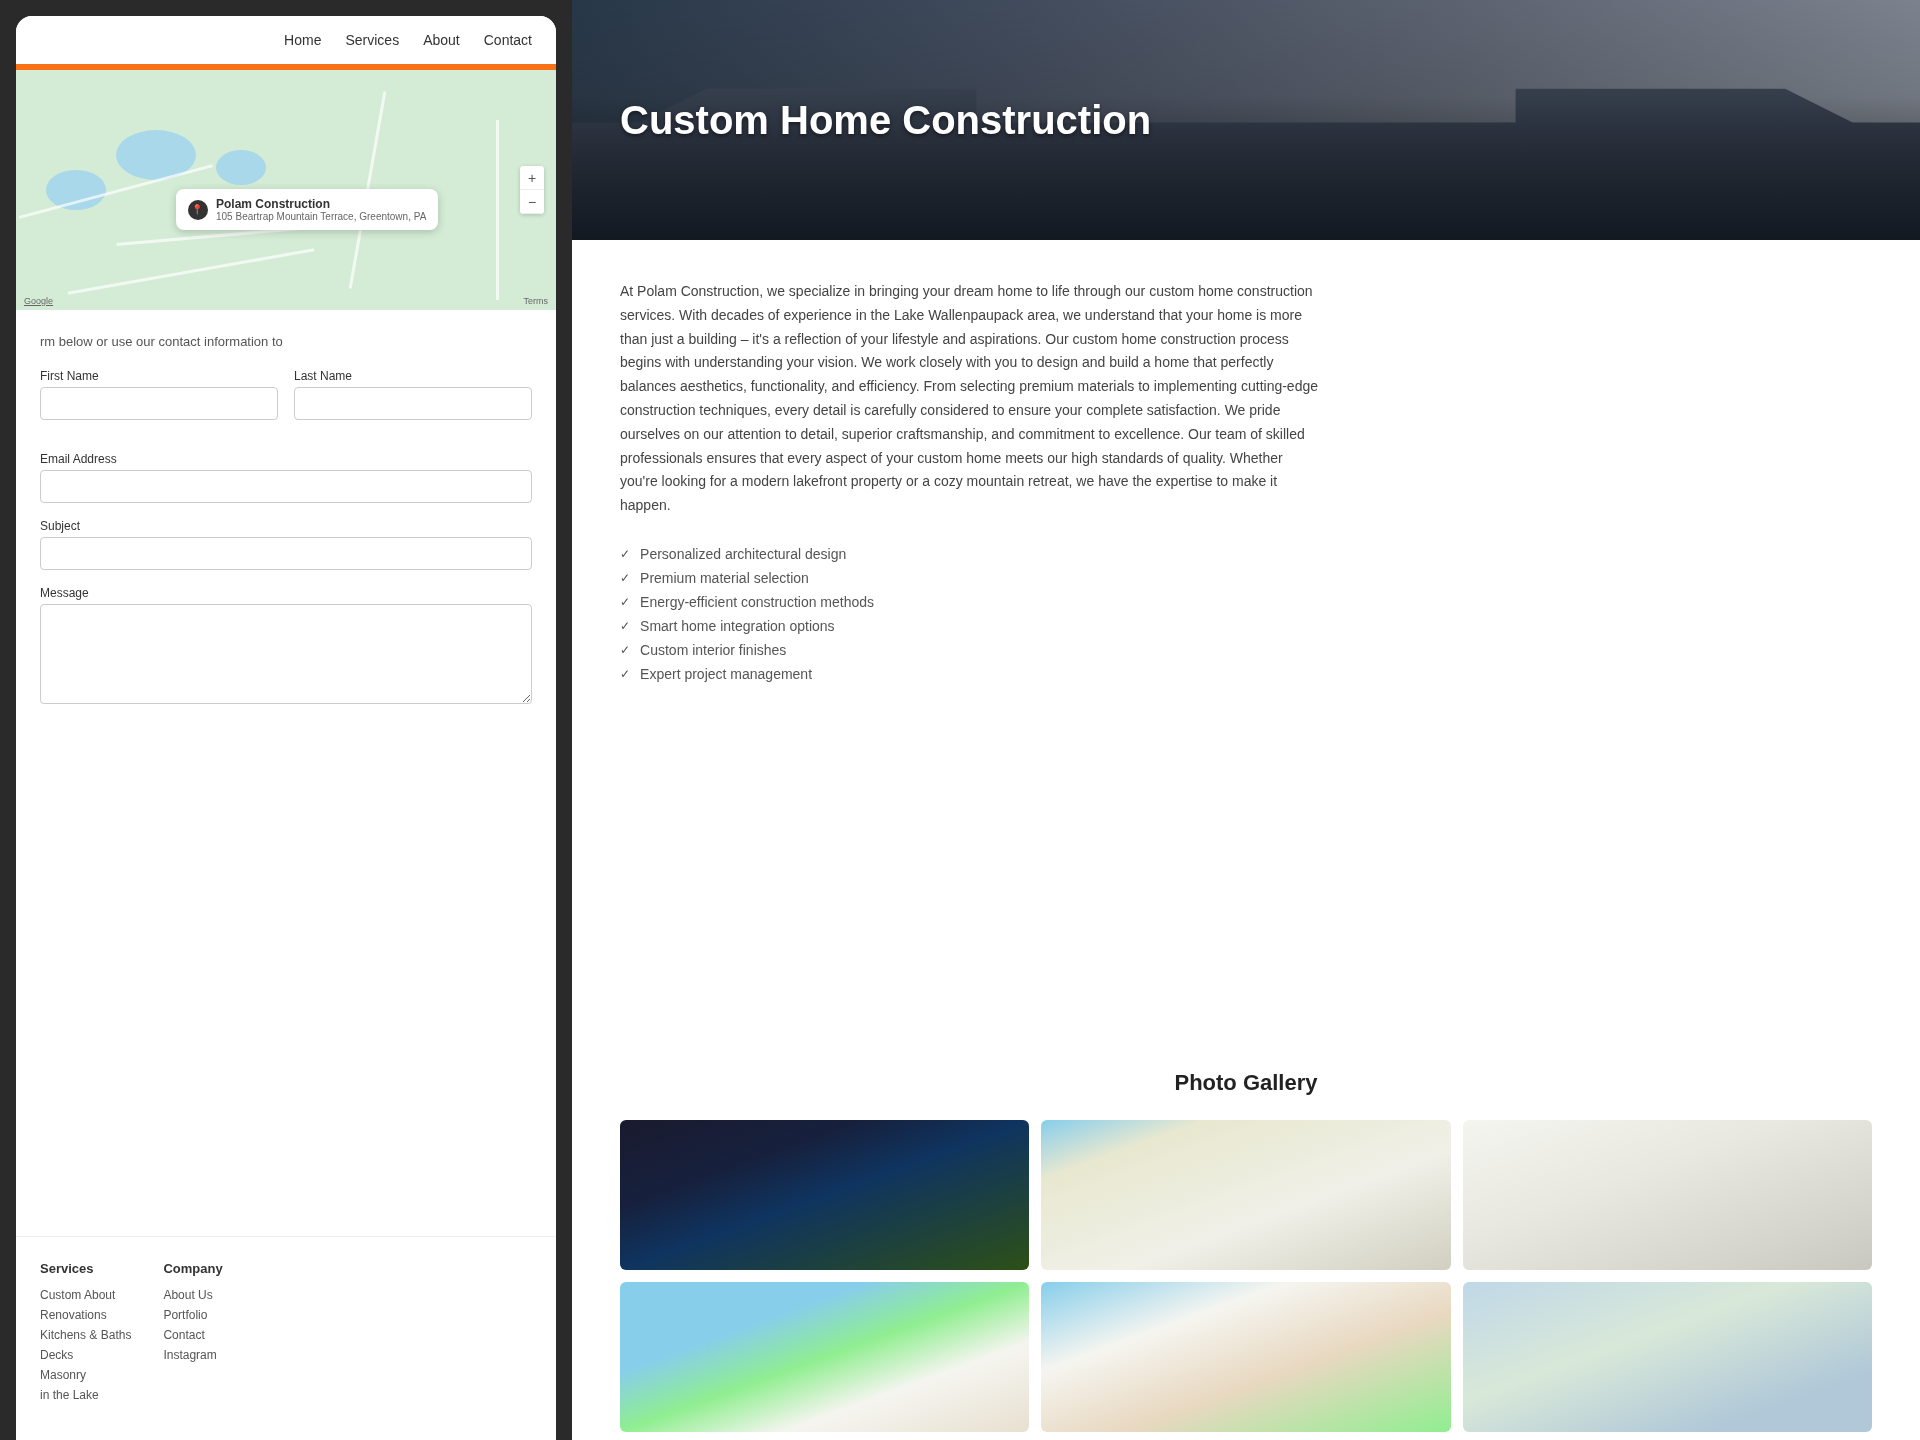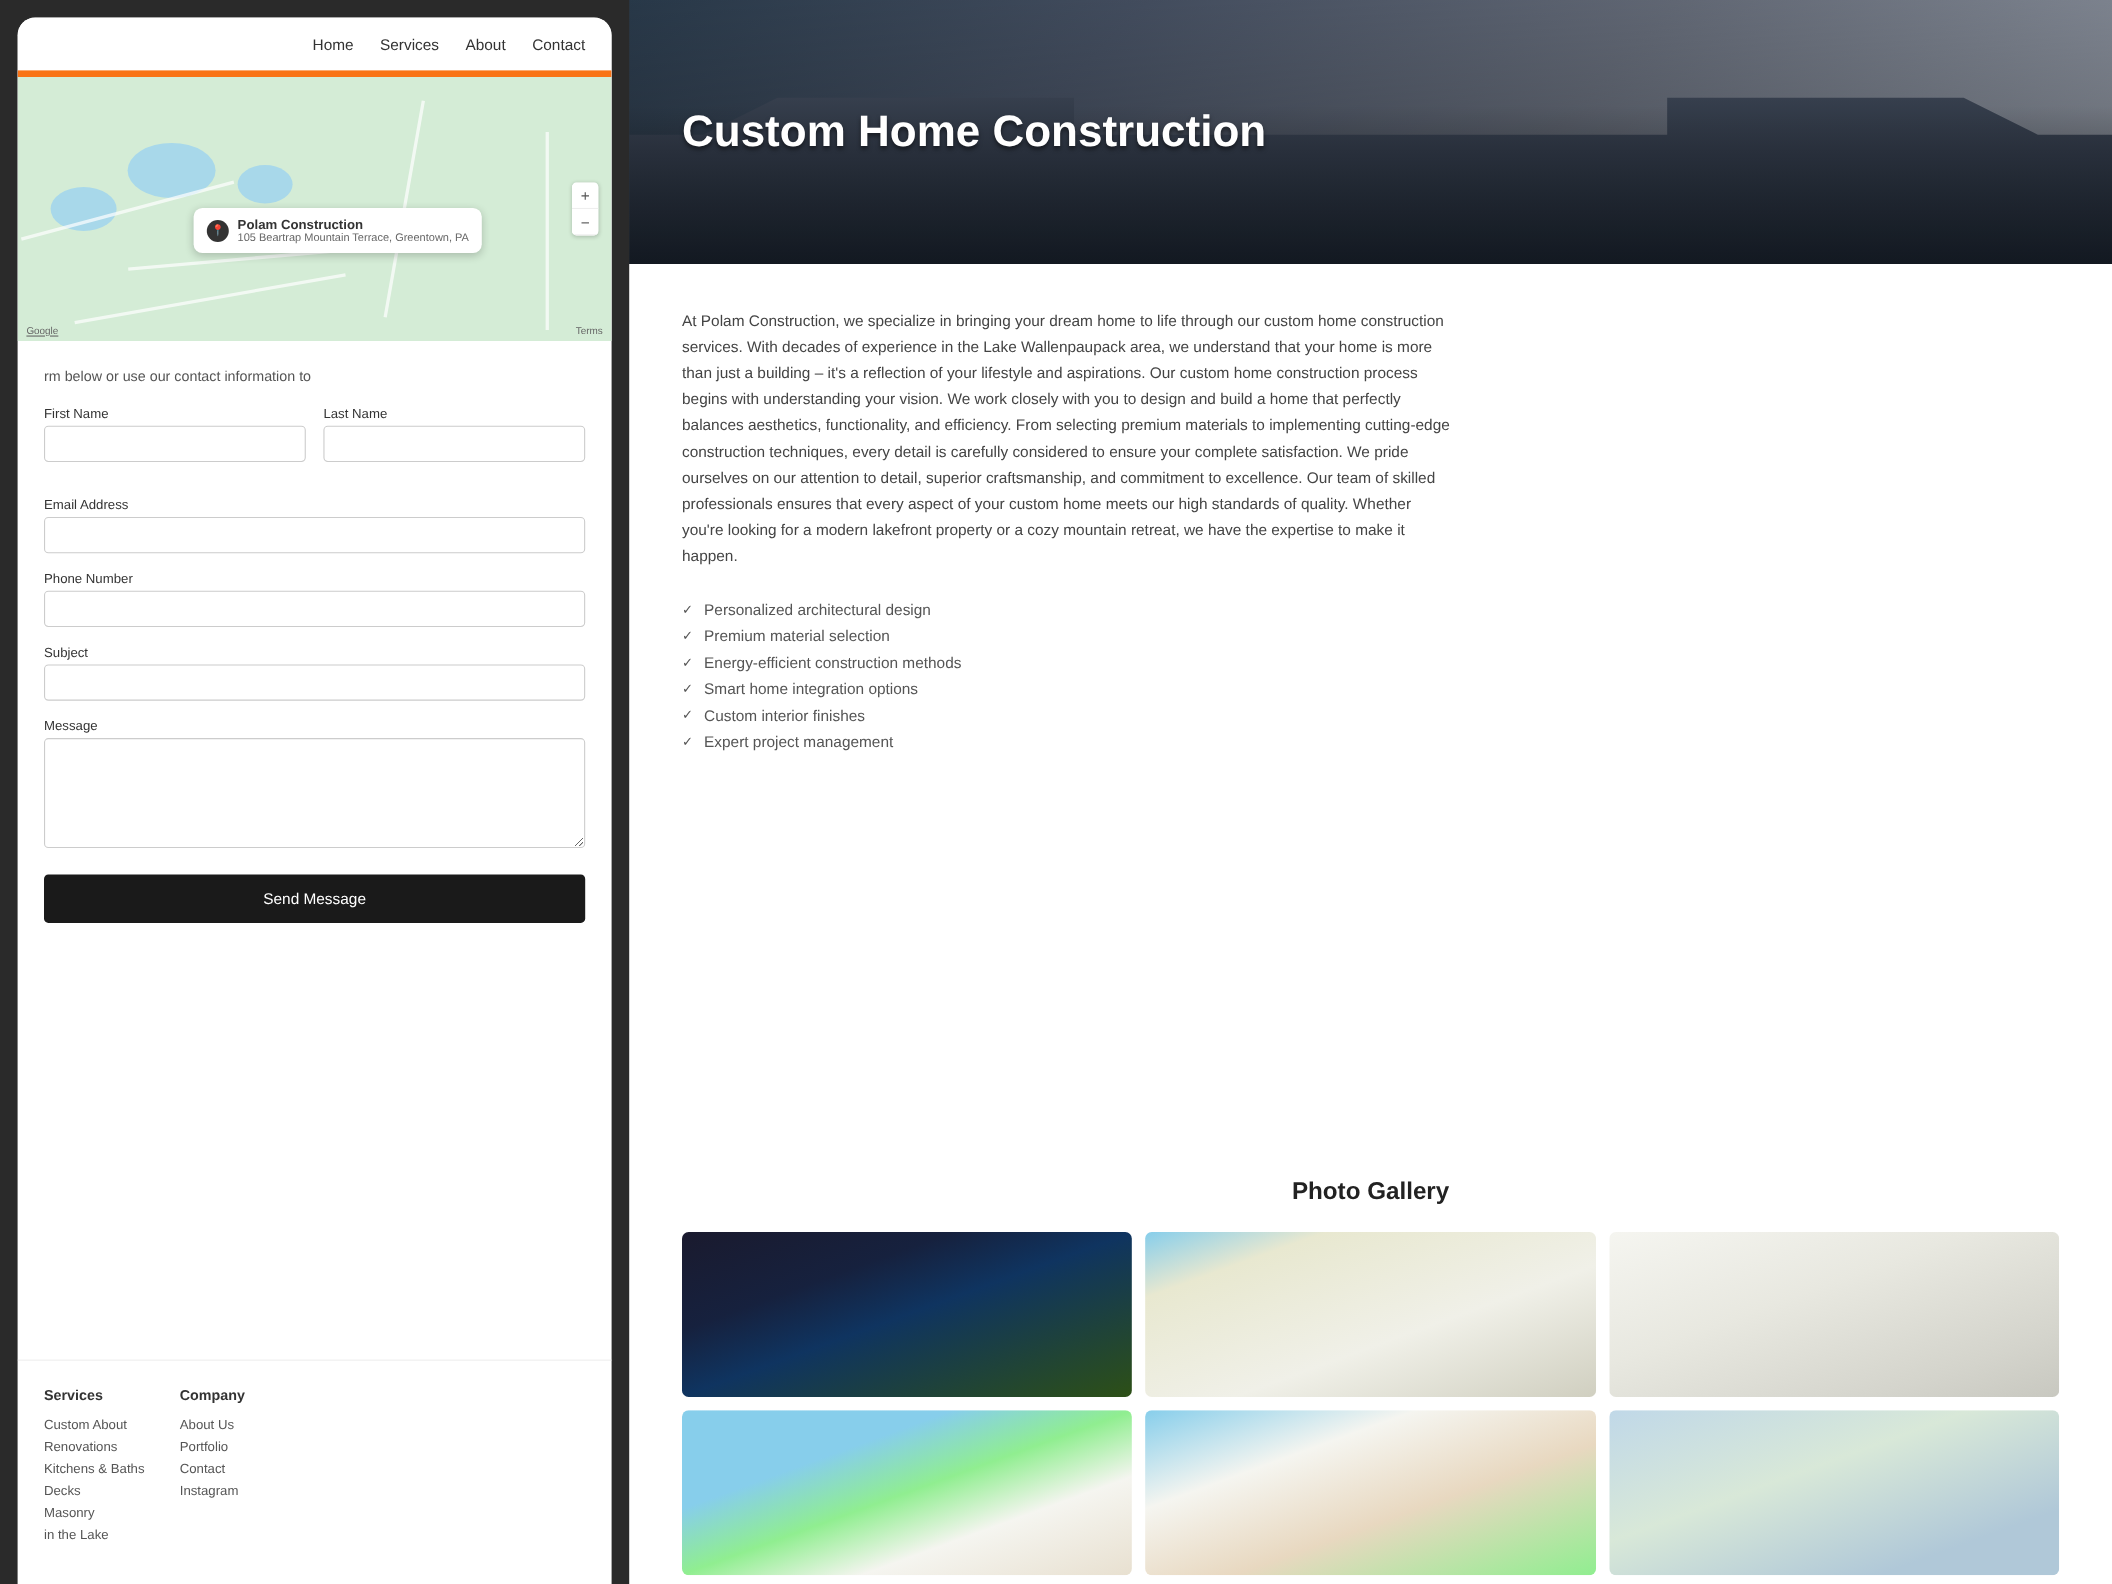--- a/index.html
+++ b/index.html
@@ -389,32 +389,27 @@
       <div class="form-group">
         <label>Last Name</label>
         <input type="text" style="">
       </div>
     </div>
     <div class="form-group">
       <label>Email Address</label>
       <input type="email" style="">
     </div>
     <div class="form-group">
-      <label>Phone Number</label>
-      <input type="tel" style="">
-    </div>
-    <div class="form-group">
       <label>Subject</label>
       <input type="text" style="">
     </div>
     <div class="form-group">
       <label>Message</label>
       <textarea style=""></textarea>
     </div>
-    <button class="send-btn">Send Message</button>
   </div>
 
   <div class="footer">
     <div class="footer-columns">
       <div class="footer-col">
         <h4>Services</h4>
         <a href="#">Custom About</a>
         <a href="#">Renovations</a>
         <a href="#">Kitchens &amp; Baths</a>
         <a href="#">Decks</a>

